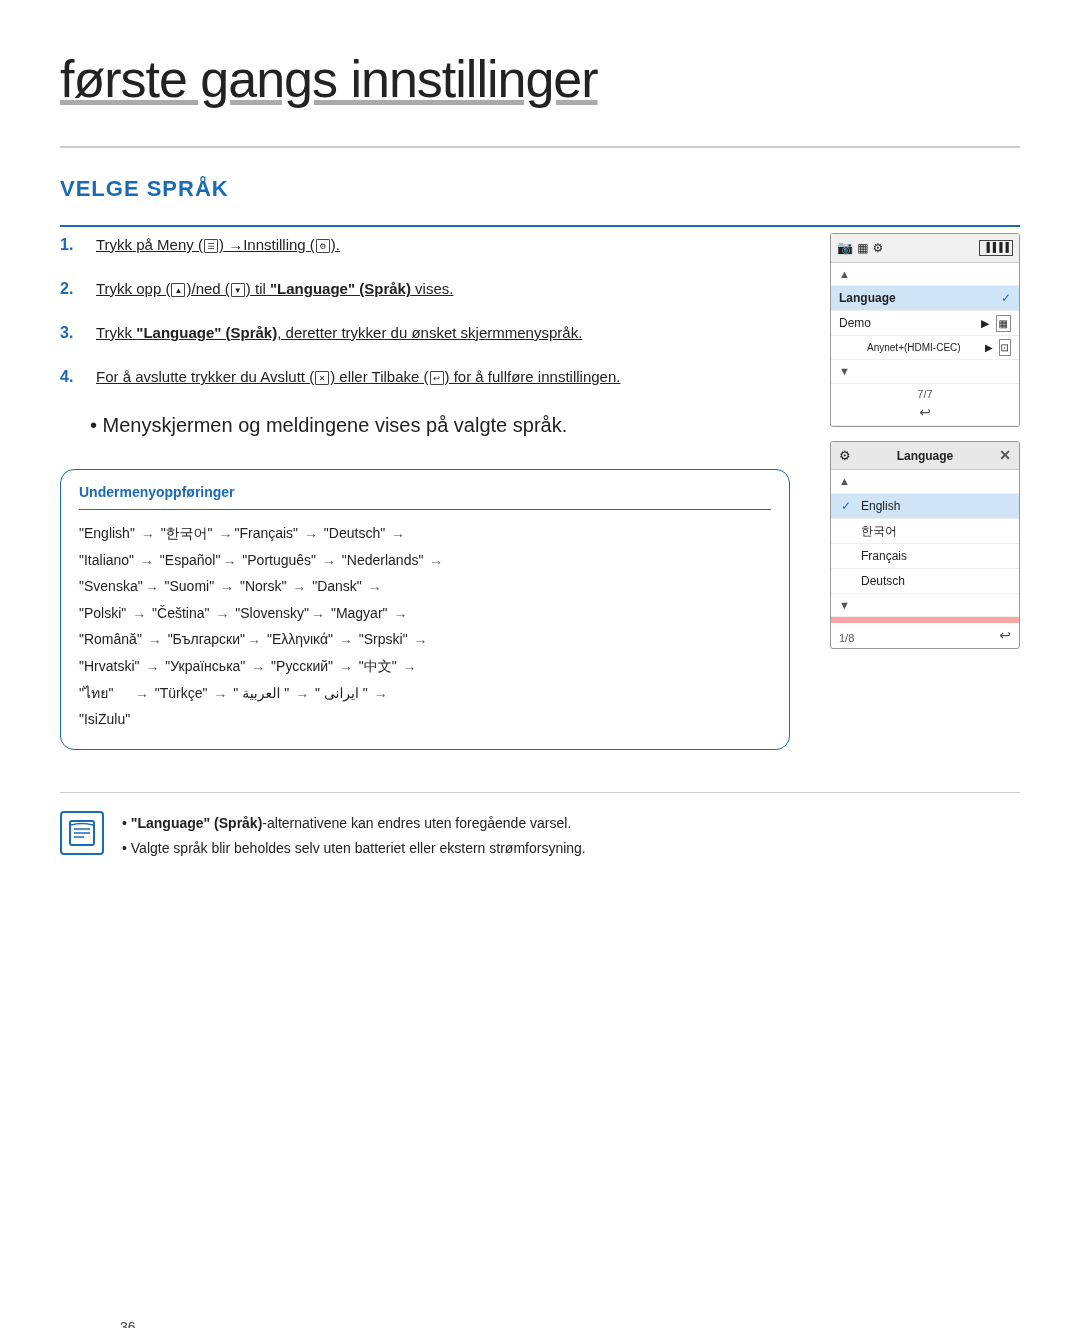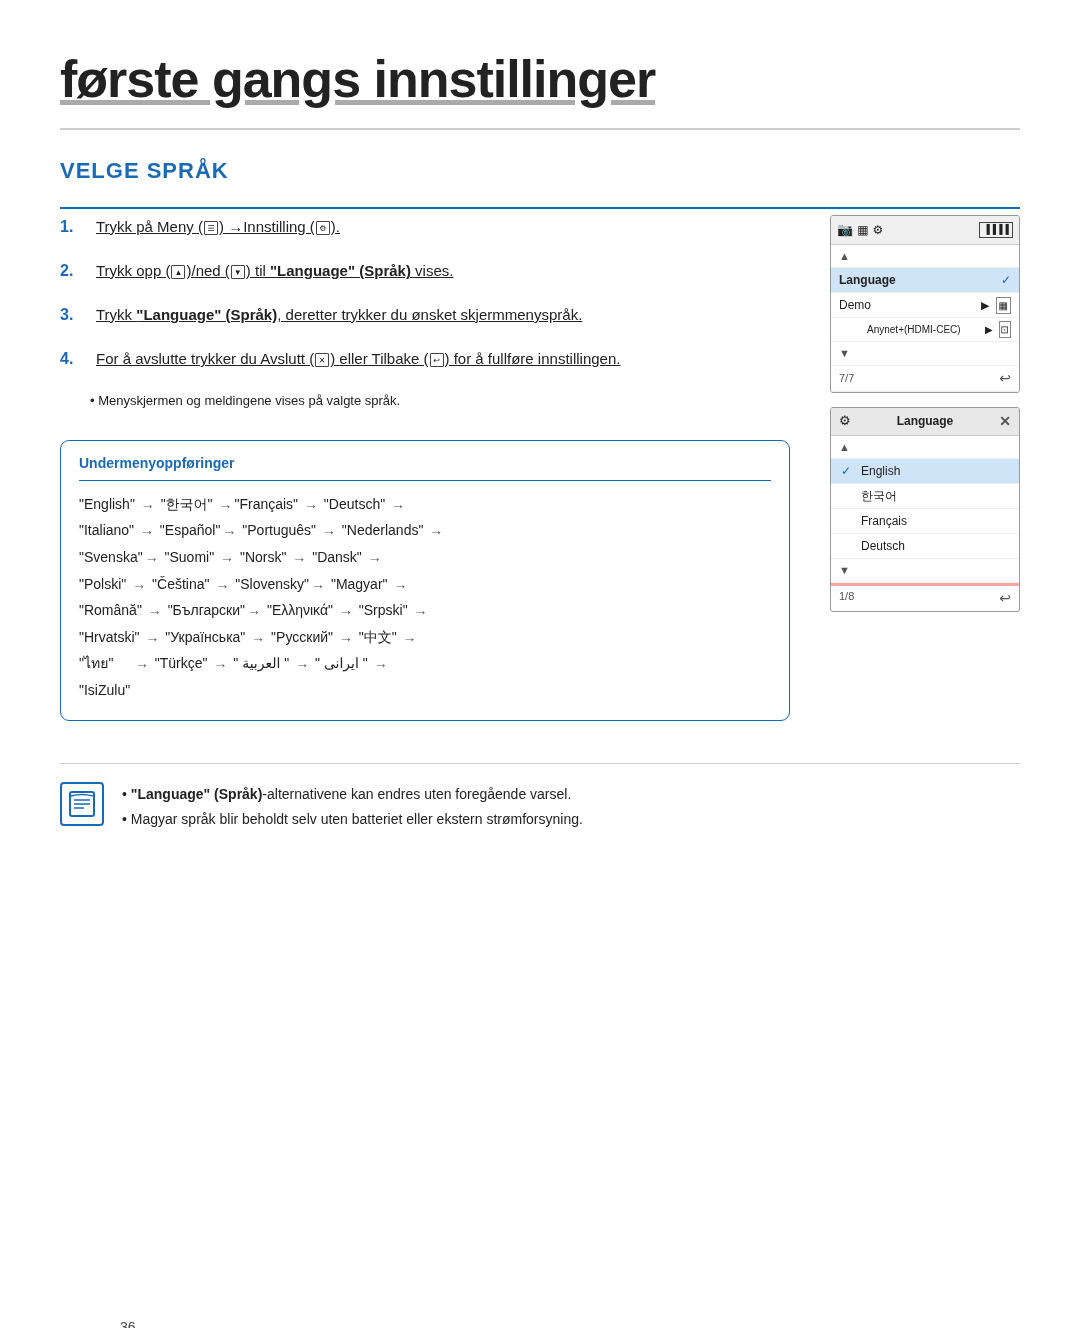--- a/index.html
+++ b/index.html
@@ -9,24 +9,24 @@
       width: 1080px;
       min-height: 1328px;
       padding: 40px 60px 40px 60px;
       color: #222;
       font-size: 15px;
       line-height: 1.5;
     }
 
     .page-title {
       font-size: 52px;
-      font-weight: 700;
+      font-weight: 400;
       letter-spacing: -1px;
       border-bottom: 2px solid #ccc;
-      padding-bottom: 10px;
+      padding-bottom: 28px;
       margin-bottom: 24px;
       font-family: Arial, sans-serif;
       text-decoration: underline;
       text-decoration-color: #aaa;
     }
 
     .section-title {
       font-size: 22px;
       font-weight: bold;
       color: #1a6ab5;
@@ -74,21 +74,21 @@
       text-decoration: underline;
     }
 
     .step-text b {
       font-weight: bold;
     }
 
     .bullet-sub {
       margin-left: 30px;
       margin-bottom: 24px;
-      font-size: 13px;
+      font-size: 20px;
       color: #222;
       line-height: 1.6;
     }
 
     .bullet-sub::before {
       content: "• ";
     }
 
     .ui-diagrams {
       display: flex;
@@ -151,20 +151,21 @@
     }
 
     .cam-ui-nav {
       display: flex;
       align-items: center;
       justify-content: space-between;
       padding: 2px 8px;
       font-size: 11px;
       color: #555;
       border-bottom: 1px solid #eee;
+      flex-direction: column;
     }
 
     
     .lang-ui {
       border: 1.5px solid #999;
       border-radius: 3px;
       background: #fff;
       font-size: 12px;
       width: 190px;
       overflow: hidden;
@@ -208,32 +209,32 @@
     }
 
     .checkmark {
       color: #1a6ab5;
       font-size: 12px;
       min-width: 14px;
     }
 
     .lang-ui-nav {
       display: flex;
-      align-items: flex-start;
+      align-items: flex-end;
       justify-content: space-between;
       padding: 2px 8px;
       font-size: 11px;
       color: #555;
-      border-top: 3px solid #fca5a5;
+      border-top: 6px solid #fca5a5;
     }
 
     
     .submenu-box {
       border: 1.5px solid #1a6ab5;
-      border-radius: 9px;
+      border-radius: 14px;
       margin: 28px 0 18px 0;
       padding: 12px 18px 16px 18px;
       background: #fff;
     }
 
     .submenu-title {
       font-size: 14px;
       font-weight: bold;
       color: #1a6ab5;
       border-bottom: 1px solid #1a6ab5;
@@ -453,19 +454,19 @@
       <svg width="28" height="28" viewBox="0 0 28 28">
         <rect x="2" y="2" width="24" height="24" rx="2" fill="none" stroke="#1a6ab5" stroke-width="2"></rect>
         <line x1="6" y1="10" x2="22" y2="10" stroke="#1a6ab5" stroke-width="1.5"></line>
         <line x1="6" y1="14" x2="22" y2="14" stroke="#1a6ab5" stroke-width="1.5"></line>
         <line x1="6" y1="18" x2="16" y2="18" stroke="#1a6ab5" stroke-width="1.5"></line>
         <path d="M3 6 Q14 3 25 6" fill="none" stroke="#1a6ab5" stroke-width="1.5"></path>
       </svg>
     </div>
     <ul class="note-list">
       <li><b>"Language" (Språk)</b>-alternativene kan endres uten foregående varsel.</li>
-      <li>Magyar språk blir beholdt selv uten batteriet eller ekstern strømforsyning.</li>
+      <li>Valgte språk blir beholdes selv uten batteriet eller ekstern strømforsyning.</li>
     </ul>
   </div>
 
   <div class="page-number">36</div>
 
 </div>
 
 </body></html>

